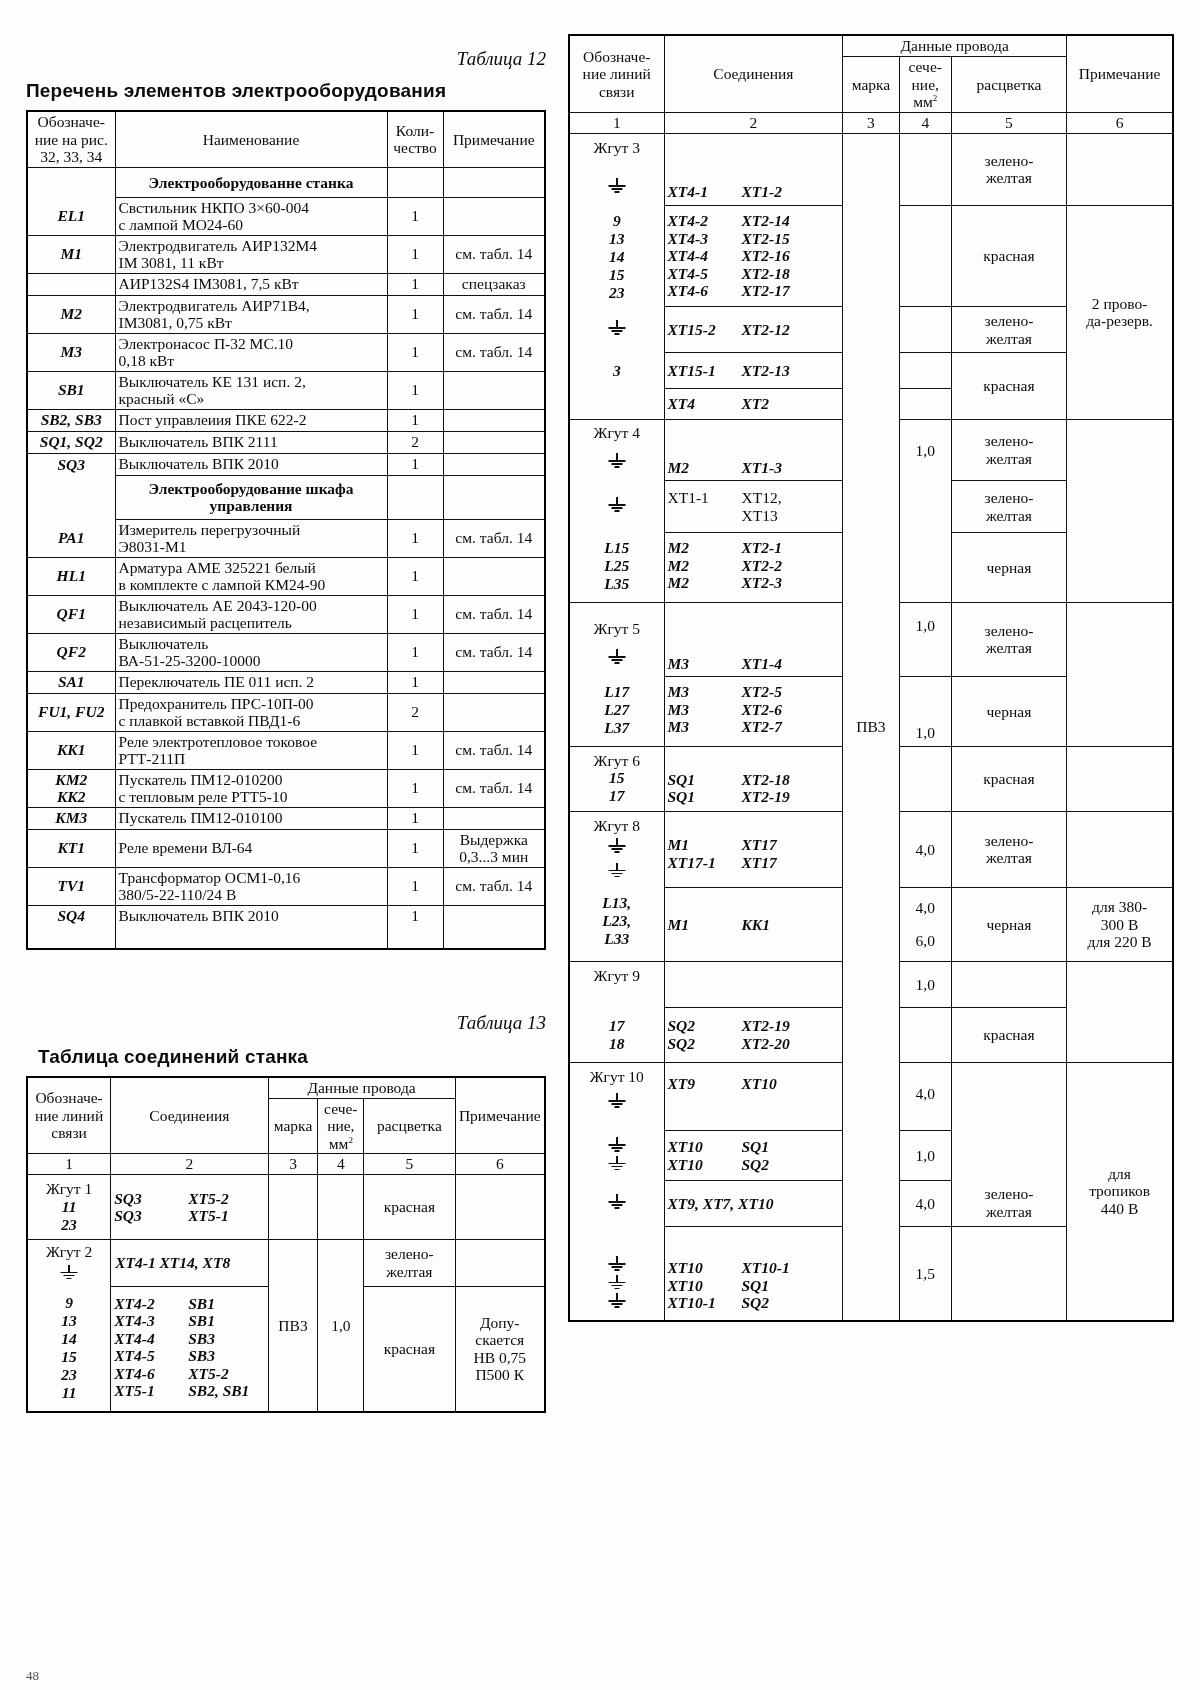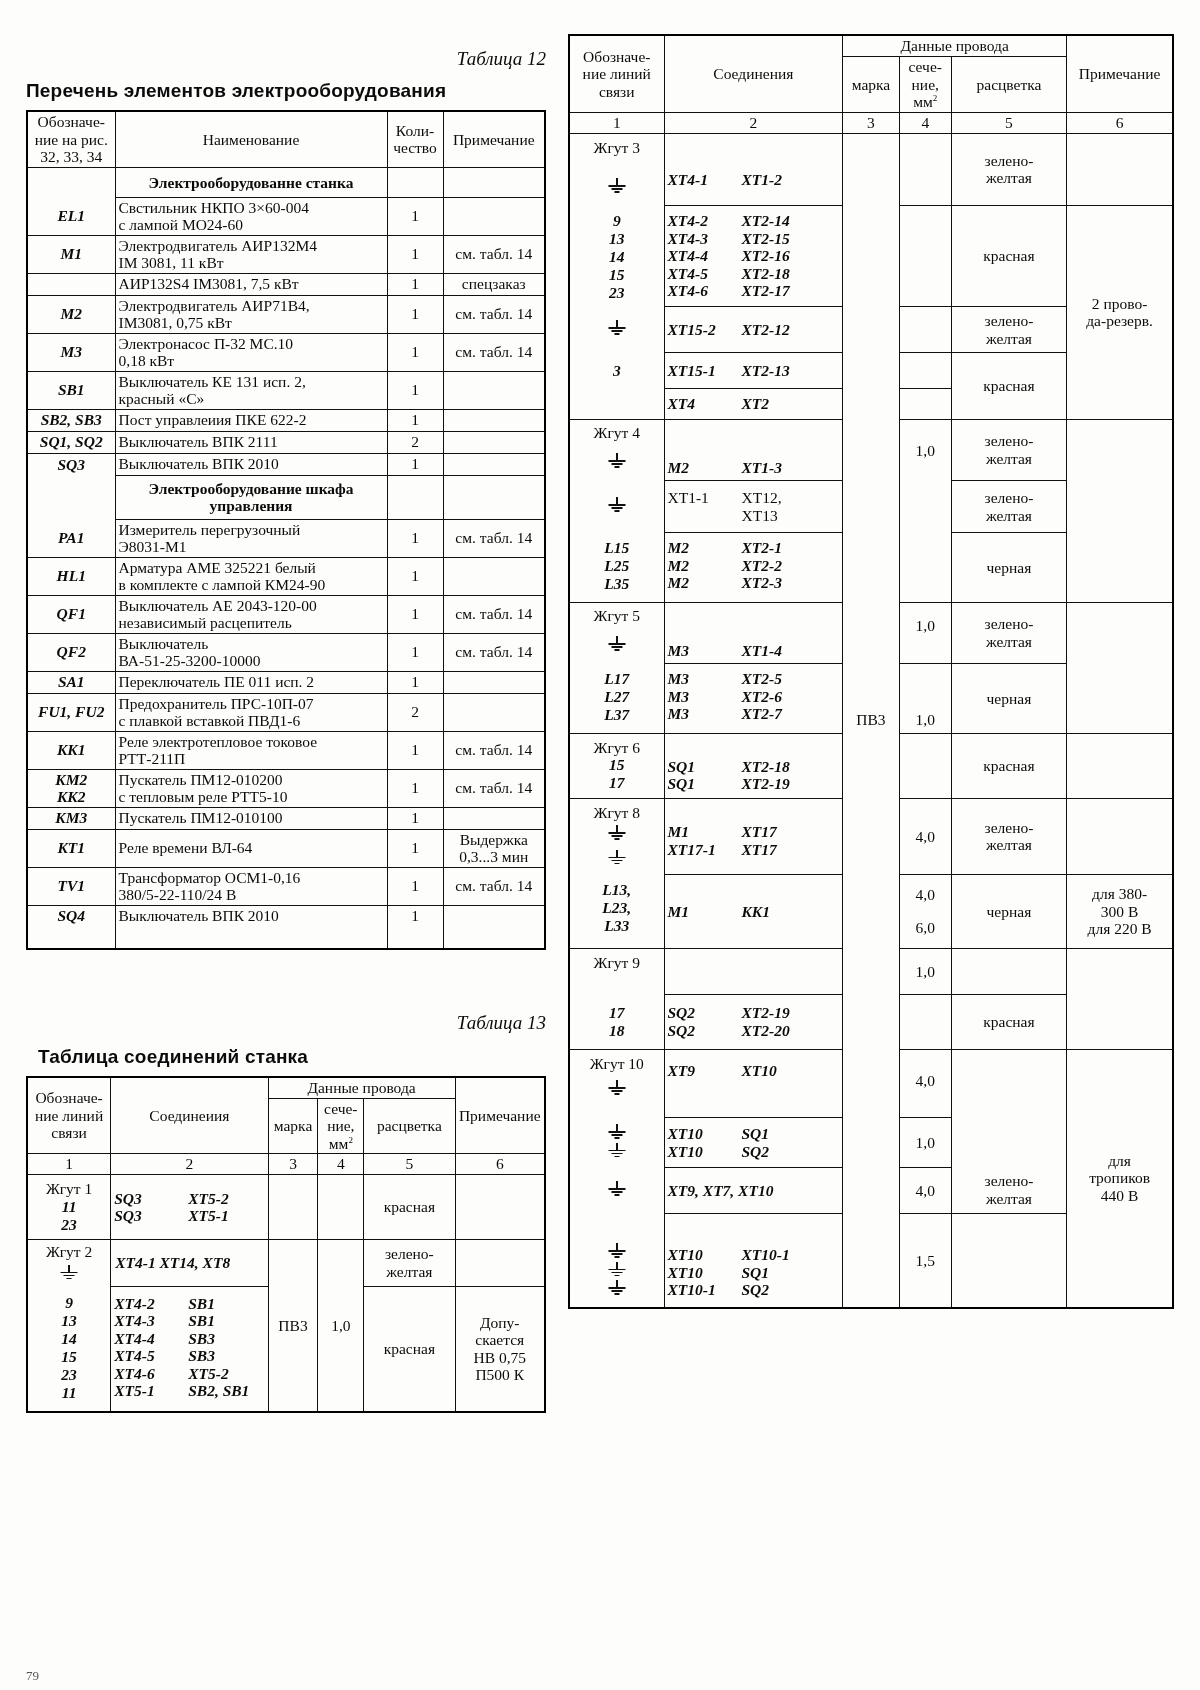--- a/index.html
+++ b/index.html
@@ -255,21 +255,21 @@
       <tr>
         <td class="desig">SA1</td>
         <td class="name">Переключатель ПЕ 011 исп. 2</td>
         <td class="qty">1</td>
         <td class="note"></td>
       </tr>
 
       <tr>
         <td class="desig">FU1, FU2</td>
         <td class="name">
-          <div>Предохранитель ПРС-10П-07</div>
+          <div>Предохранитель ПРС-10П-00</div>
           <div>с плавкой вставкой ПВД1-6</div>
         </td>
         <td class="qty">2</td>
         <td class="note"></td>
       </tr>
 
 
       <tr>
         <td class="desig">KK1</td>
         <td class="name">
@@ -473,21 +473,21 @@
         <td class="num">4</td>
         <td class="num">5</td>
         <td class="num">6</td>
       </tr>
 
       <tr>
         <td class="jgut nobord-b" style="height:66px;vertical-align:top;padding-top:5px">
           <div>Жгут 3</div>
           <div style="margin-top:22px"><span class="gnd"><i class="l1"></i><i class="l2"></i><i class="l3"></i></span></div>
         </td>
-        <td class="nobord-b" style="vertical-align:bottom;padding-bottom:17px">
+        <td class="nobord-b" style="vertical-align:bottom;padding-bottom:5px">
           <div class="pairrow"><span class="a">XT4-1</span><span class="b">XT1-2</span></div>
         </td>
         <td class="ctr nb" rowspan="20">ПВ3</td>
         <td></td>
         <td class="ctr nb">
           <div>зелено-</div>
           <div>желтая</div>
         </td>
         <td></td>
       </tr>
@@ -586,21 +586,21 @@
         </td>
         <td class="lines" style="vertical-align:top;padding-top:6px">
           <div class="pairrow"><span class="a">M2</span><span class="b">XT2-1</span></div>
           <div class="pairrow"><span class="a">M2</span><span class="b">XT2-2</span></div>
           <div class="pairrow"><span class="a">M2</span><span class="b">XT2-3</span></div>
         </td>
         <td class="ctr nb">черная</td>
       </tr>
 
       <tr>
-        <td class="jgut nobord-b" style="height:56px;vertical-align:top;padding-top:4px">
+        <td class="jgut nobord-b" style="height:56px;vertical-align:top;padding-top:17px">
           <div>Жгут 5</div>
           <div style="margin-top:12px"><span class="gnd"><i class="l1"></i><i class="l2"></i><i class="l3"></i></span></div>
         </td>
         <td class="nobord-b" style="vertical-align:bottom;padding-bottom:4px">
           <div class="pairrow"><span class="a">M3</span><span class="b">XT1-4</span></div>
         </td>
         <td class="ctr nb" style="vertical-align:top;padding-top:14px">1,0</td>
         <td class="ctr nb">
           <div>зелено-</div>
           <div>желтая</div>
@@ -753,14 +753,14 @@
           <div class="pairrow"><span class="a">XT10-1</span><span class="b">SQ2</span></div>
         </td>
         <td class="ctr nb" style="vertical-align:middle">1,5</td>
         <td></td>
       </tr>
 
     </tbody>
       </table>
   </div>
 
-  <div class="pagenum">79</div>
+  <div class="pagenum">48</div>
 </div>
 
 </body></html>

